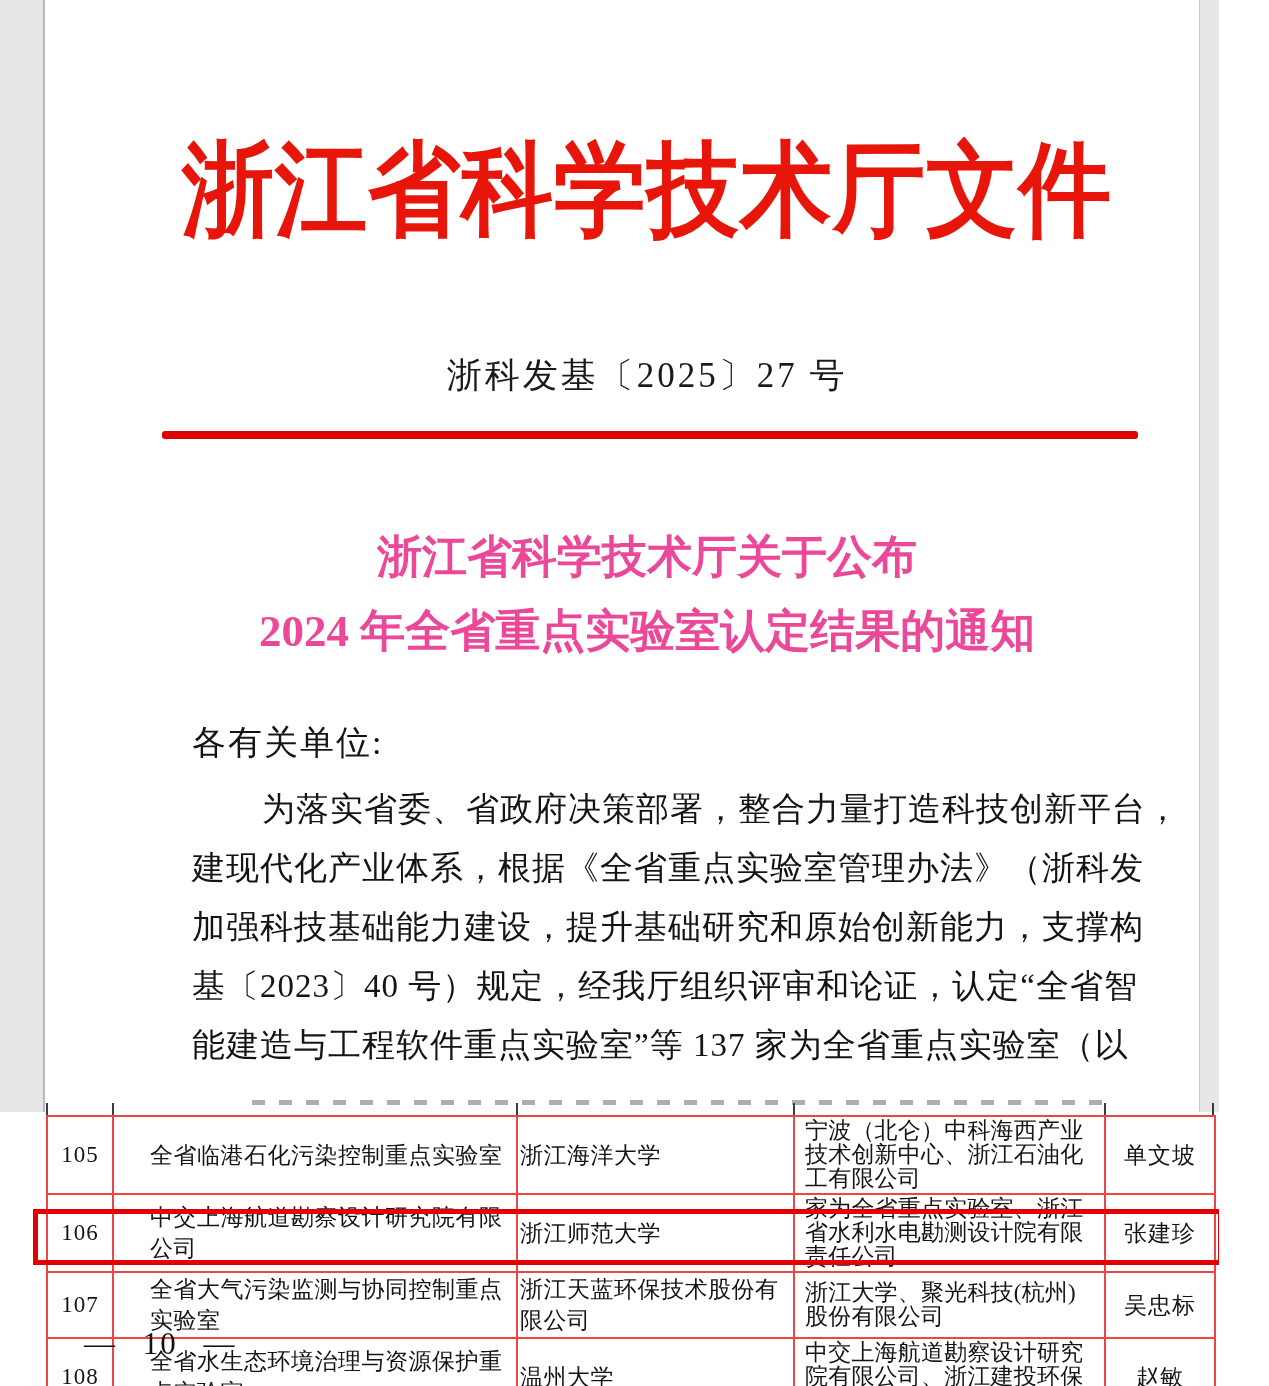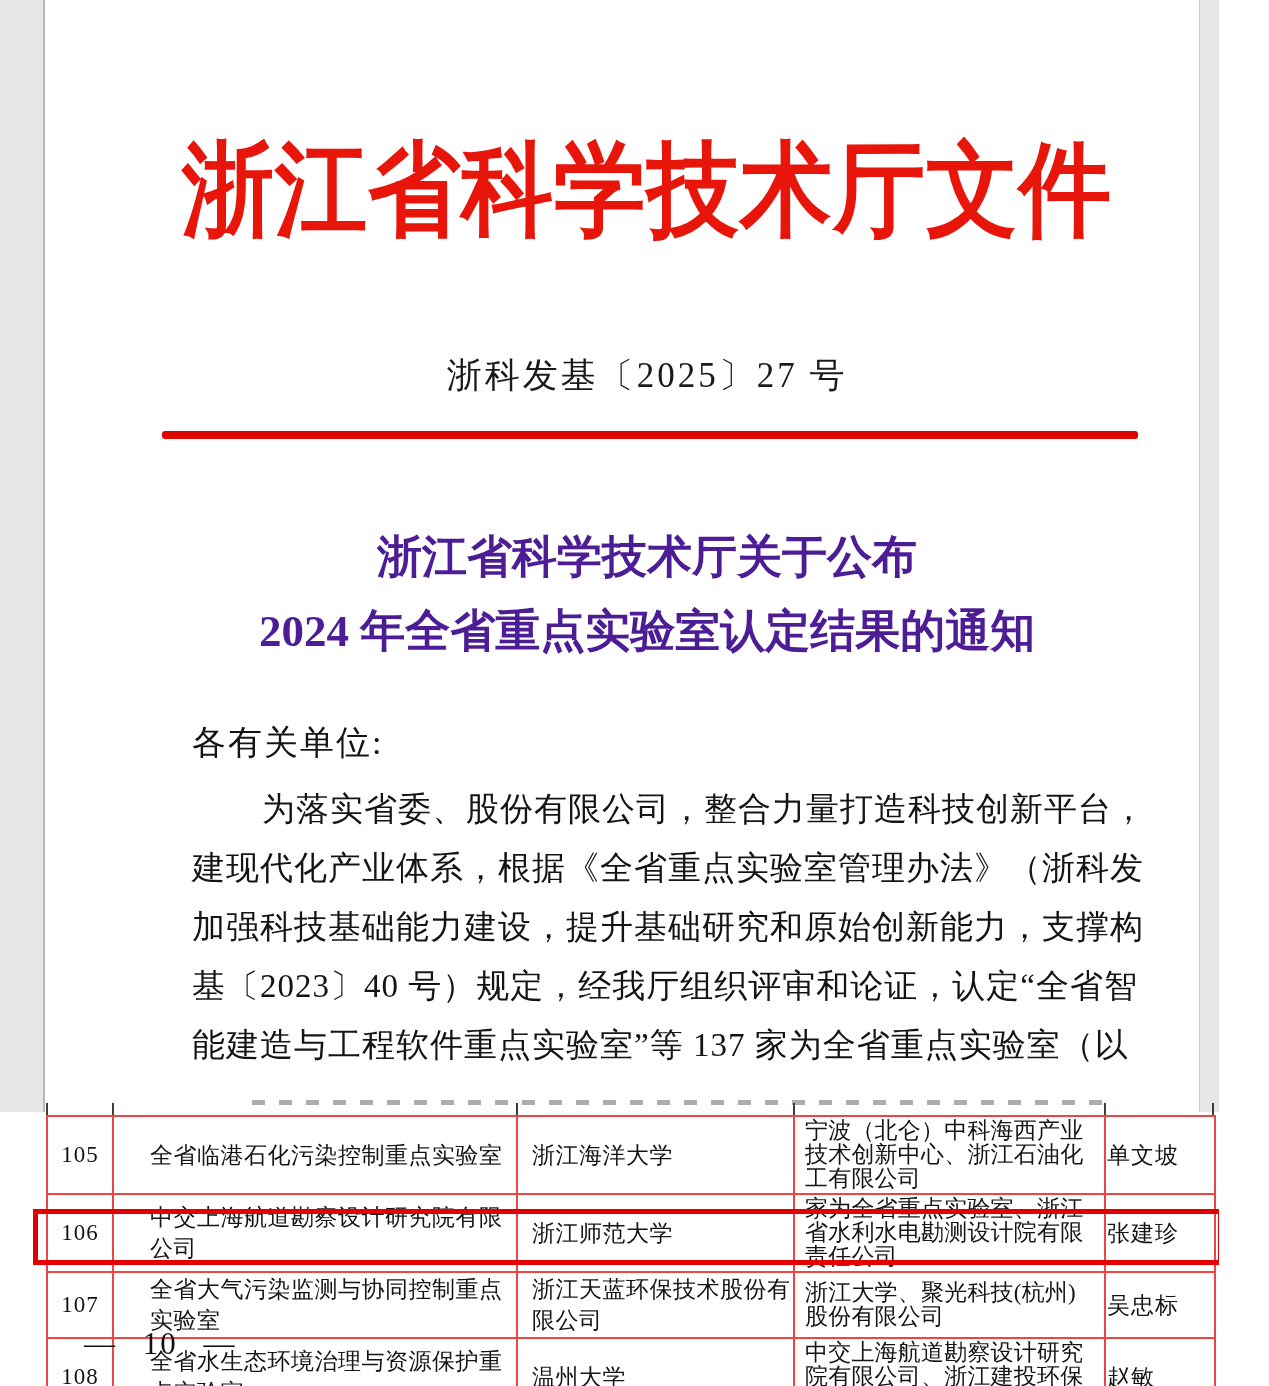--- a/index.html
+++ b/index.html
@@ -23,21 +23,21 @@
   .doc-number{
     position:absolute;left:45px;top:352px;width:1204px;
     text-align:center;font-size:35px;letter-spacing:3px;color:#1a1a1a;
   }
   .red-rule{
     position:absolute;left:162px;top:431px;width:976px;height:8px;
     background:#dd0400;border-radius:3px;
   }
   .notice-title{
     position:absolute;left:45px;top:520px;width:1204px;
-    text-align:center;font-weight:bold;font-size:45px;color:#4c1d95;
+    text-align:center;font-weight:bold;font-size:45px;color:#ec4899;
   }
   .notice-title .line{line-height:74px;height:74px;}
   .salutation{
     position:absolute;left:192px;top:720px;font-size:34px;letter-spacing:2px;
   }
   .paragraph{
     position:absolute;left:192px;top:780px;width:900px;font-size:33px;
   }
   .para-line{
     height:59px;line-height:59px;white-space:nowrap;
@@ -59,23 +59,23 @@
     border-collapse:collapse;table-layout:fixed;
     font-family:"Liberation Serif","DejaVu Serif",serif;
     background:#fff;
   }
   table.results td{
     border:2px solid #ef4444;height:46px;font-size:23px;color:#141414;
     overflow:hidden;vertical-align:middle;
   }
   td.c-no{text-align:center;font-size:22px;letter-spacing:1px;font-family:Liberation Serif, serif;}
   td.c-lab{padding-left:36px;letter-spacing:.5px;}
-  td.c-host{padding-left:14px;letter-spacing:.5px;}
+  td.c-host{padding-left:2px;letter-spacing:.5px;}
   td.c-partner{font-size:20px;line-height:24px;padding:2px 6px 2px 10px;letter-spacing:.2px;}
-  td.c-dir{letter-spacing:1px;}
+  td.c-dir{text-align:center;letter-spacing:1px;}
 
   .highlight-box{
     position:absolute;left:33px;width:1180px;height:46px;
     border:5px solid #e40000;background:transparent;pointer-events:none;
     display:none;
   }
   .page-number{
     position:absolute;left:84px;top:1326px;font-size:31px;color:#111;
     word-spacing:16px;letter-spacing:2px;
   }
@@ -95,21 +95,21 @@
   <div class="red-rule"></div>
 
   <div class="notice-title">
     <div class="line">浙江省科学技术厅关于公布</div>
     <div class="line">2024 年全省重点实验室认定结果的通知</div>
   </div>
 
   <div class="salutation">各有关单位:</div>
 
   <div class="paragraph" id="paragraph">
-      <div class="para-line first">为落实省委、股份有限公司，整合力量打造科技创新平台，</div>
+      <div class="para-line first">为落实省委、省政府决策部署，整合力量打造科技创新平台，</div>
       <div class="para-line">建现代化产业体系，根据《全省重点实验室管理办法》（浙科发</div>
       <div class="para-line">加强科技基础能力建设，提升基础研究和原始创新能力，支撑构</div>
       <div class="para-line">基〔2023〕40 号）规定，经我厅组织评审和论证，认定“全省智</div>
       <div class="para-line">能建造与工程软件重点实验室”等 137 家为全省重点实验室（以</div>
     </div>
 
   <div class="cut-fragments"></div>
   <div class="edge-stub" style="left:46px"></div>
   <div class="edge-stub" style="left:112px"></div>
   <div class="edge-stub" style="left:516px"></div>

